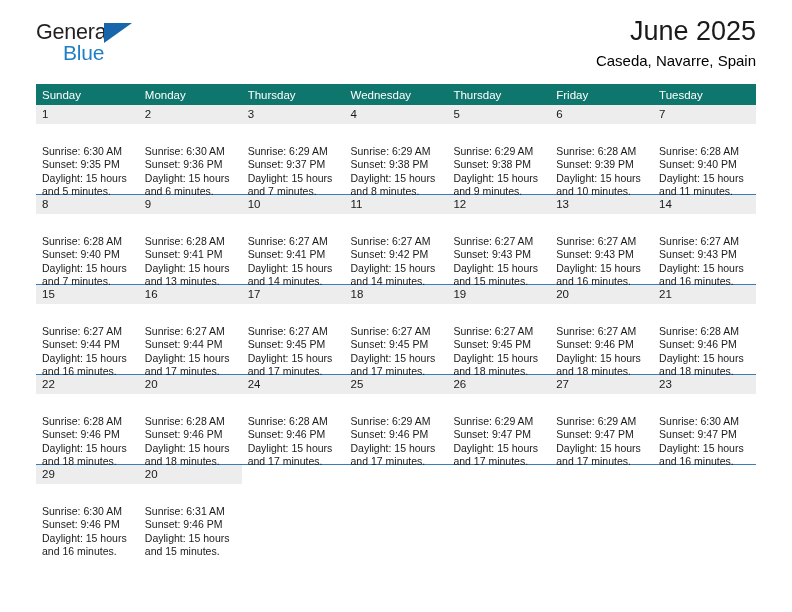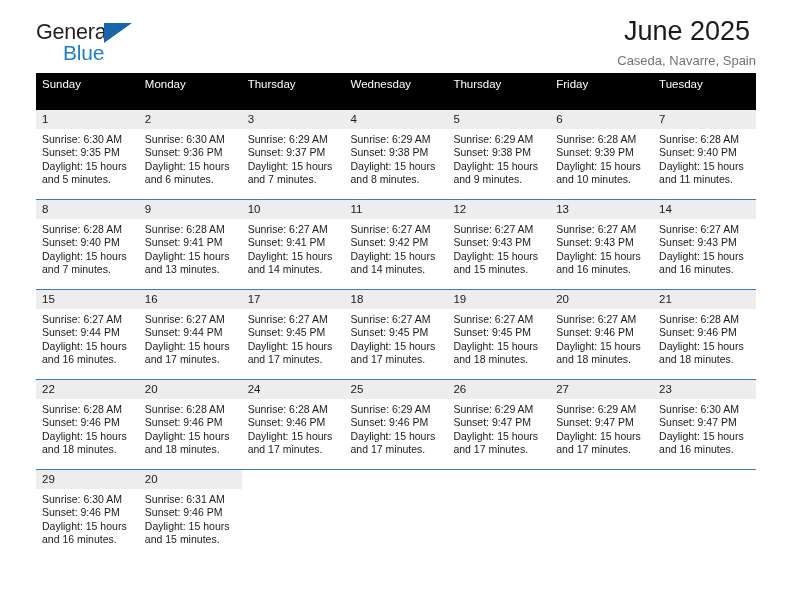--- a/index.html
+++ b/index.html
@@ -18,21 +18,21 @@
     position: relative;
     width: 792px;
     height: 612px;
     box-sizing: border-box;
     padding: 0;
   }
 
   
   .top {
     position: relative;
-    height: 73px;
+    height: 84px;
     margin: 0 36px 0 36px;
   }
   .logo {
     position: absolute;
     left: 0;
     top: 20px;
     width: 170px;
     height: 52px;
   }
   .logo-general {
@@ -67,45 +67,45 @@
     position: absolute;
     right: 0;
     top: 0;
     text-align: right;
   }
   .cal-title {
     font-size: 27px;
     font-weight: normal;
     color: #1a1a1a;
     line-height: 34px;
-    margin: 14px 6px 0 0;
+    margin: 14px 0 0 0;
     white-space: nowrap;
   }
   .cal-subtitle {
-    font-size: 13px;
-    color: #737373;
+    font-size: 15px;
+    color: #000000;
     line-height: 18px;
     margin: 4px 0 0 0;
     white-space: nowrap;
   }
 
   
   .calendar {
     margin: 0 36px;
     width: 720px;
     border-collapse: collapse;
     table-layout: fixed;
   }
   .calendar th {
-    background: #000000;
+    background: #0f766e;
     color: #ffffff;
     font-size: 11.5px;
     font-weight: normal;
     text-align: left;
-    padding: 4px 0 20px 6px;
+    padding: 4px 0 4px 6px;
     height: 13px;
     border: none;
   }
   .calendar td {
     width: 102.8px;
     vertical-align: top;
     padding: 0;
     border: none;
     background: #ffffff;
     border-top: 1px solid #3a7cba;
@@ -130,20 +130,21 @@
     height: 14px;
   }
   .daynum.blank {
     background: #ffffff;
   }
   .lines {
     padding: 4px 5px 0 6px;
     font-size: 10.5px;
     line-height: 13.4px;
     color: #1a1a1a;
+    margin-top: 17px;
   }
   .lines div {
     white-space: nowrap;
   }
 </style>
 </head>
 <body>
 
 <div class="page">
 

